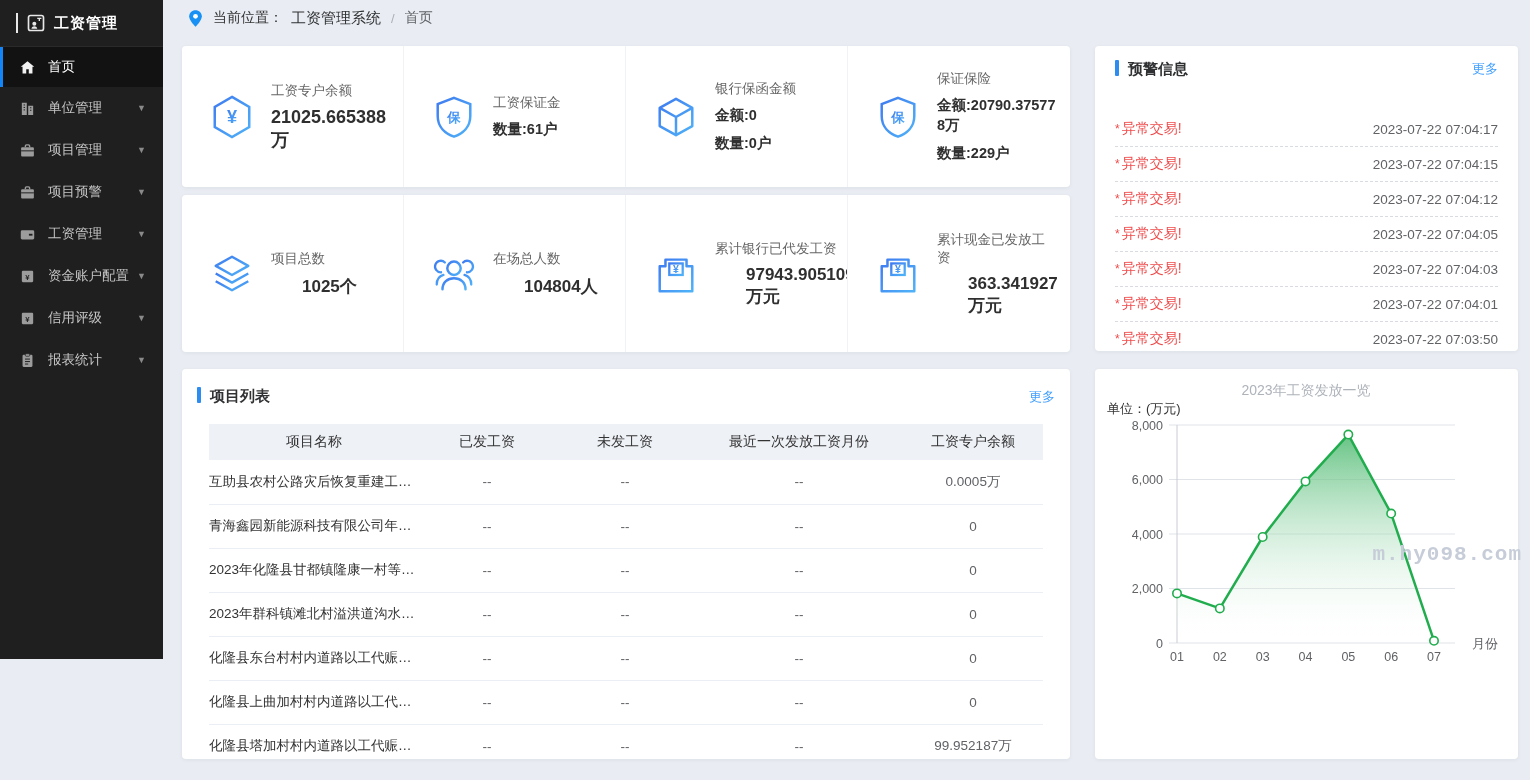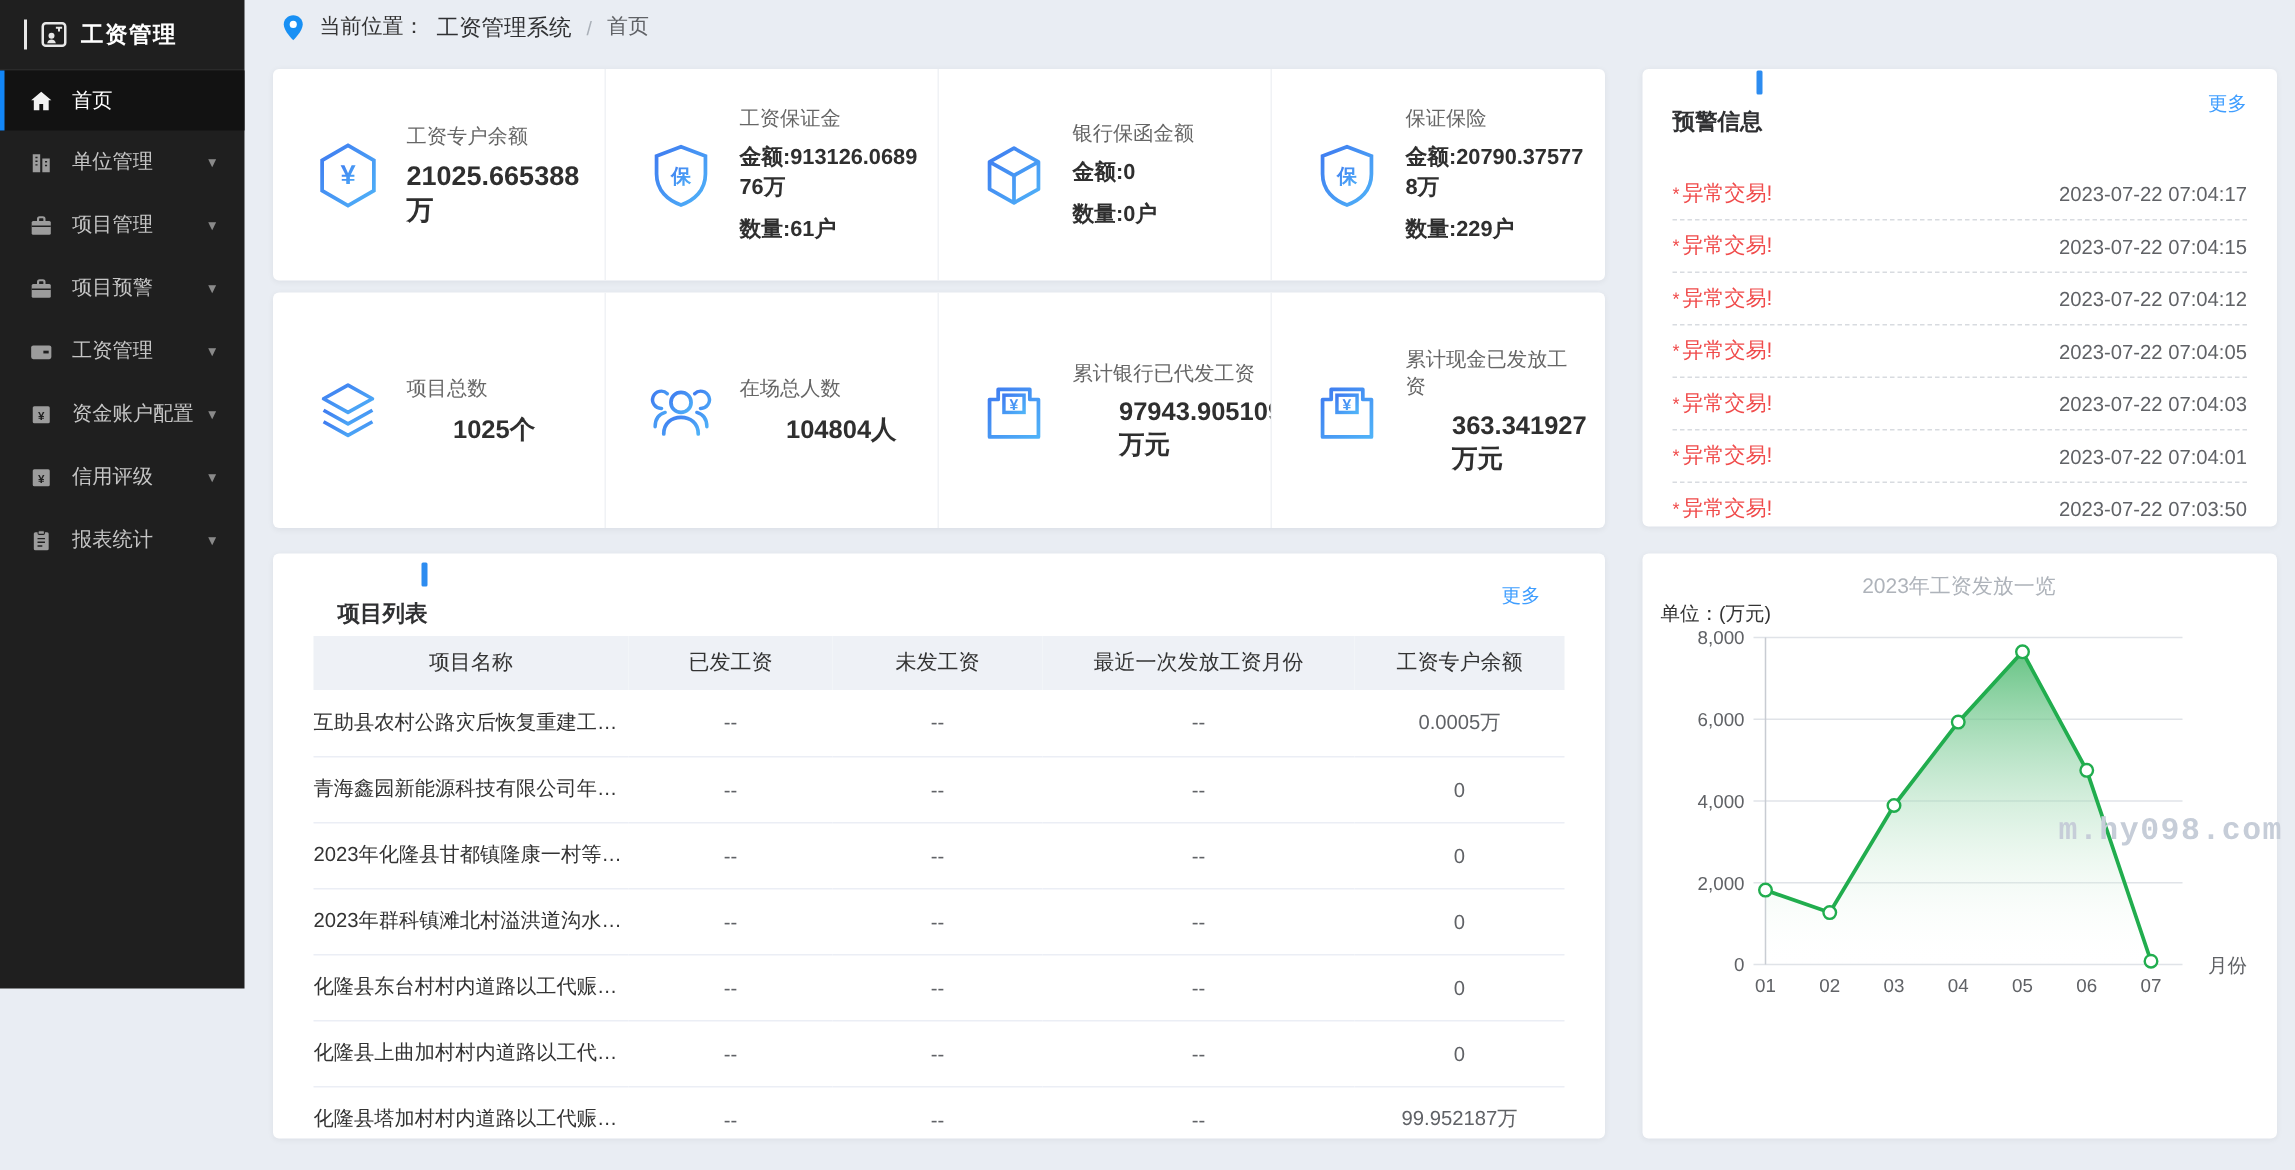--- a/index.html
+++ b/index.html
@@ -38,35 +38,35 @@
   .stat-cell { display:flex; align-items:center; gap:16px; padding:0 12px 0 27px; border-right:1px solid #f0f2f5; overflow:hidden; }
   .stat-cell:last-child { border-right:none; }
   .stat-icon { width:46px; height:46px; flex:none; }
   .stat-label { font-size:13.5px; color:#666; margin-bottom:7px; }
   .stat-value { font-size:18px; font-weight:bold; color:#2f2f2f; }
   .stat-value.small { font-size:17px;margin-left:31px; }
   .stat-line { font-size:14.5px; font-weight:bold; color:#2f2f2f; line-height:1.4; word-break:break-all; }
   .stat-line + .stat-line { margin-top:8px; }
   
   .panel-head { height:46px; display:flex; align-items:center; justify-content:space-between; padding:0 20px; }
-  .ph-left { display:flex; align-items:flex-end; gap:9px;flex-direction:column; }
+  .ph-left { display:flex; align-items:flex-start; gap:9px; }
   .ph-bar { width:4px; height:16px; background:#2d8cf0; border-radius:1px; }
   .ph-title { font-size:15px; font-weight:bold; color:#303133; }
   .ph-suffix { font-size:13px; font-weight:bold; color:#303133; margin-left:2px; }
   .more-link { font-size:13px; color:#409eff; cursor:pointer; }
   
   .alerts { height:305px; overflow:hidden; }
   .alert-list { height:238px; overflow:hidden; padding:0 20px; margin-top:20px; }
   .alert-item { height:35px; display:flex; align-items:center; justify-content:space-between; border-bottom:1px dashed #d8dbe0; cursor:pointer; }
   .alert-text { font-size:14px; color:#f04b4b; }
   .alert-star { font-size:12px; margin-right:2px; }
   .alert-time { font-size:13.5px; color:#606266; }
   
   .projects { height:390px; margin-top:17px; overflow:hidden; }
-  .projects .panel-head { height:55px; padding:0 43px;border-radius:26px; }
+  .projects .panel-head { height:55px; padding:0 15px;border-radius:26px; }
   .ptable-wrap { margin:0 27px; }
   table.ptable { width:100%; border-collapse:collapse; table-layout:fixed; }
   .ptable thead th { background:#eef1f6; height:36px; font-size:14px; font-weight:normal; color:#333; text-align:center; }
   .ptable tbody td { height:44px; font-size:13.5px; color:#606266; text-align:center; border-bottom:1px solid #ebeef5; overflow:hidden; white-space:nowrap; text-overflow:ellipsis; }
   .ptable tbody td.name { text-align:left; color:#333; }
   .ptable tbody tr { cursor:pointer; }
   
   .chartbox { height:390px; margin-top:18px; position:relative; overflow:hidden; }
   .chartbox .panel-head { height:48px; padding:0 16px 0 20px; align-items:flex-start; padding-top:12px; }
   .year-select { display:flex; align-items:center; gap:7px; height:29px; padding:0 12px; background:#f4f6fa; border:1px solid #dcdfe6; border-radius:4px; cursor:pointer; }
@@ -216,21 +216,20 @@
                   <linearGradient id="g2" x1="0" y1="0" x2="1" y2="1">
                     <stop offset="0" stop-color="#3f7bf0"></stop>
                     <stop offset="1" stop-color="#4fb2f8"></stop>
                   </linearGradient>
                 </defs>
                 <path d="M24 4 L41 10.5 V23 C41 34.5 33 41.5 24 44.5 C15 41.5 7 34.5 7 23 V10.5 Z" fill="none" stroke="url(#g2)" stroke-width="2.6"></path>
                 <text x="24" y="29.5" font-size="14" font-weight="bold" text-anchor="middle" fill="url(#g2)">保</text>
               </svg></div>
             <div>
               <div class="stat-label">工资保证金</div>
-              <div class="stat-line">金额:913126.068976万</div>
               <div class="stat-line">数量:61户</div>
             </div>
           </div>
           <div class="stat-cell">
             <div class="stat-icon"><svg viewBox="0 0 48 48" width="46" height="46">
                 <defs>
                   <linearGradient id="g3" x1="0" y1="0" x2="1" y2="1">
                     <stop offset="0" stop-color="#3f7bf0"></stop>
                     <stop offset="1" stop-color="#4fb2f8"></stop>
                   </linearGradient>

